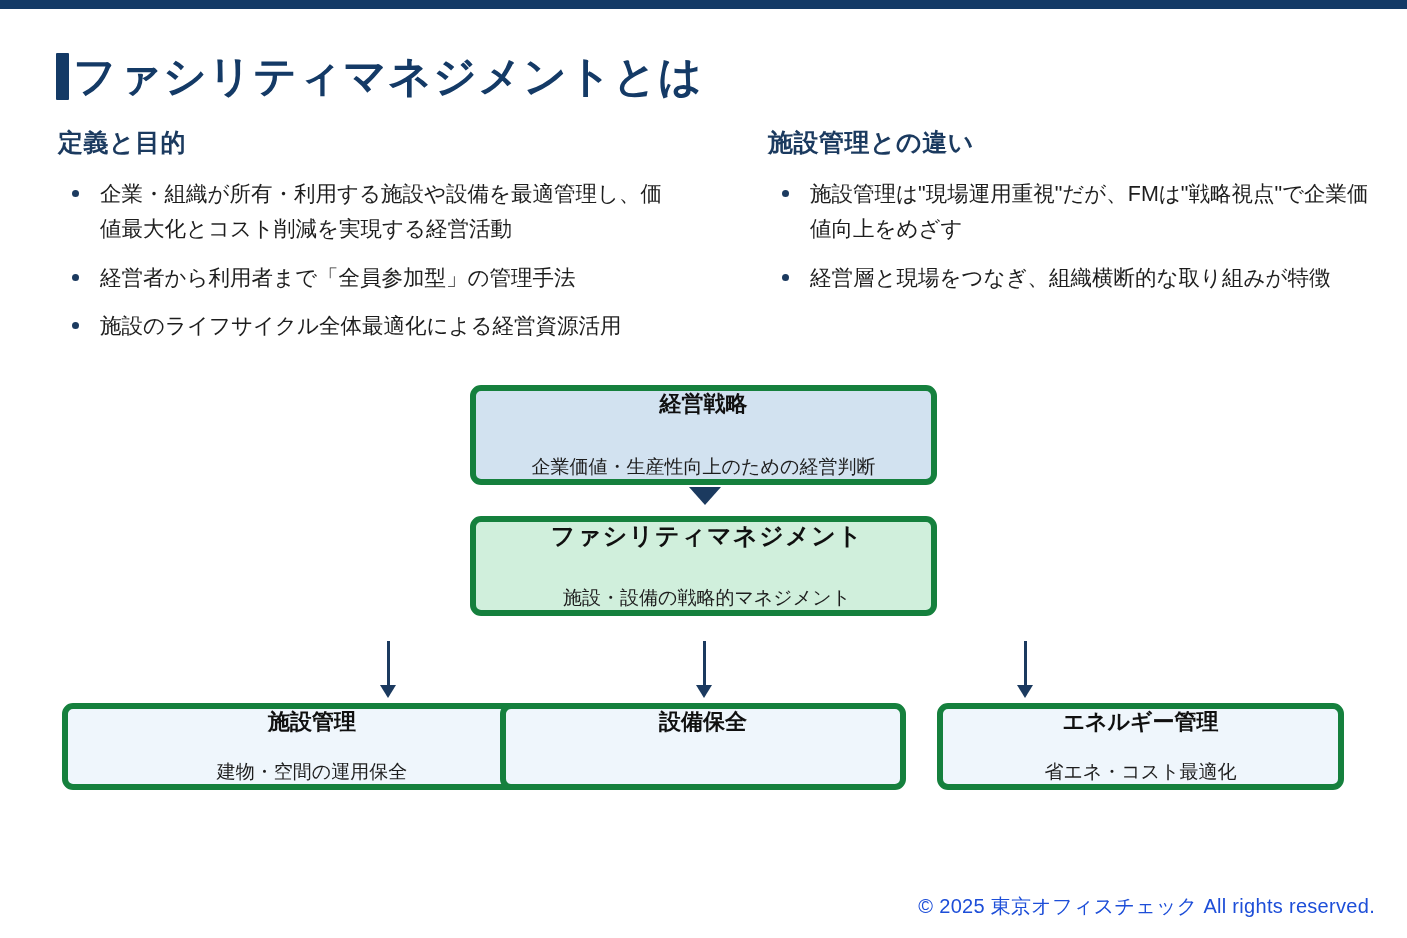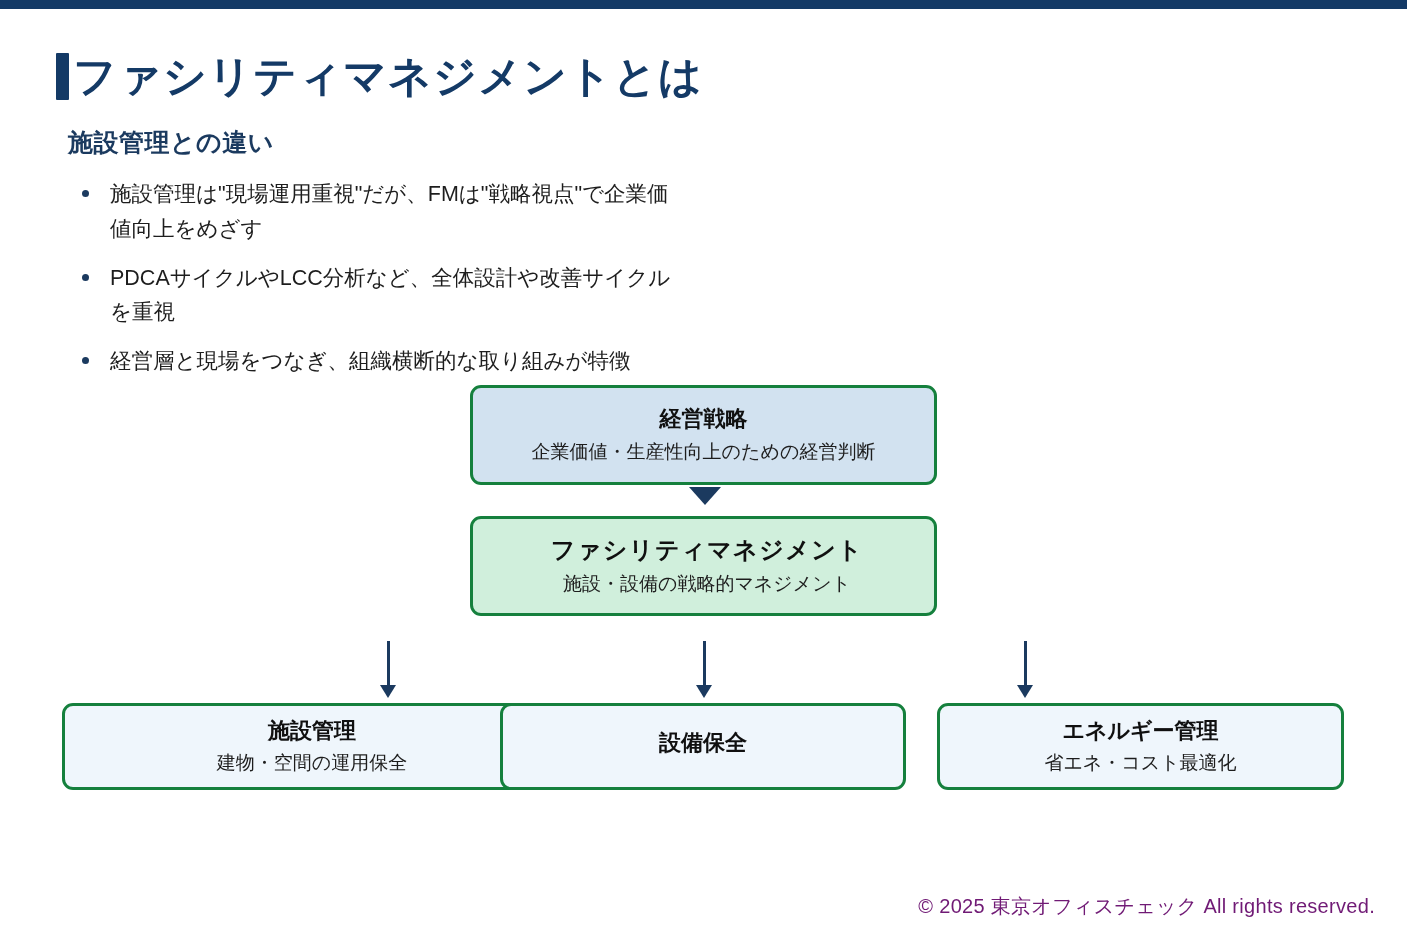--- a/index.html
+++ b/index.html
@@ -100,26 +100,26 @@
   .diagram {
     position: absolute;
     top: 384px;
     left: 0;
     width: 1407px;
     height: 420px;
   }
   .node {
     position: absolute;
     box-sizing: border-box;
-    border: 3px solid #15803d;
+    border: 6px solid #15803d;
     border-radius: 11px;
     display: flex;
     flex-direction: column;
     align-items: center;
-    justify-content: center;
+    justify-content: space-between;
     text-align: center;
   }
   .node .node-title {
     font-size: 22px;
     font-weight: 700;
     color: #101010;
     line-height: 1.2;
     margin-bottom: 7px;
   }
   .node .node-sub {
@@ -193,43 +193,50 @@
   #arrow-facility { left: 378px; }
   #arrow-equip    { left: 694px; }
   #arrow-energy   { left: 1015px; }
 
   
   .footer {
     position: absolute;
     right: 32px;
     bottom: 18px;
     font-size: 20px;
-    color: #701a75;
+    color: #1d4ed8;
     letter-spacing: 0.3px;
     white-space: nowrap;
   }
 </style>
 </head>
 <body>
 
 <div class="top-bar"></div>
 
 <div class="title-row">
   <div class="title-accent"></div>
   <h1 class="page-title">ファシリティマネジメントとは</h1>
 </div>
 
 <div class="columns">
 
+  <div class="col col-left">
+    <h2 class="section-heading">定義と目的</h2>
+    <ul class="bullets">
+      <li>企業・組織が所有・利用する施設や設備を最適管理し、価値最大化とコスト削減を実現する経営活動</li>
+      <li>経営者から利用者まで「全員参加型」の管理手法</li>
+      <li>施設のライフサイクル全体最適化による経営資源活用</li>
+    </ul>
+  </div>
 
   <div class="col col-right">
     <h2 class="section-heading">施設管理との違い</h2>
     <ul class="bullets">
       <li>施設管理は"現場運用重視"だが、FMは"戦略視点"で企業価値向上をめざす</li>
-      <li>PDCAサイクルやLCC分析など、全体設計や改善サイクルを重視</li>
       <li>経営層と現場をつなぎ、組織横断的な取り組みが特徴</li>
     </ul>
   </div>
 
 </div>
 
 <div class="diagram">
 
   <div class="node" id="node-strategy">
     <div class="node-title">経営戦略</div>

